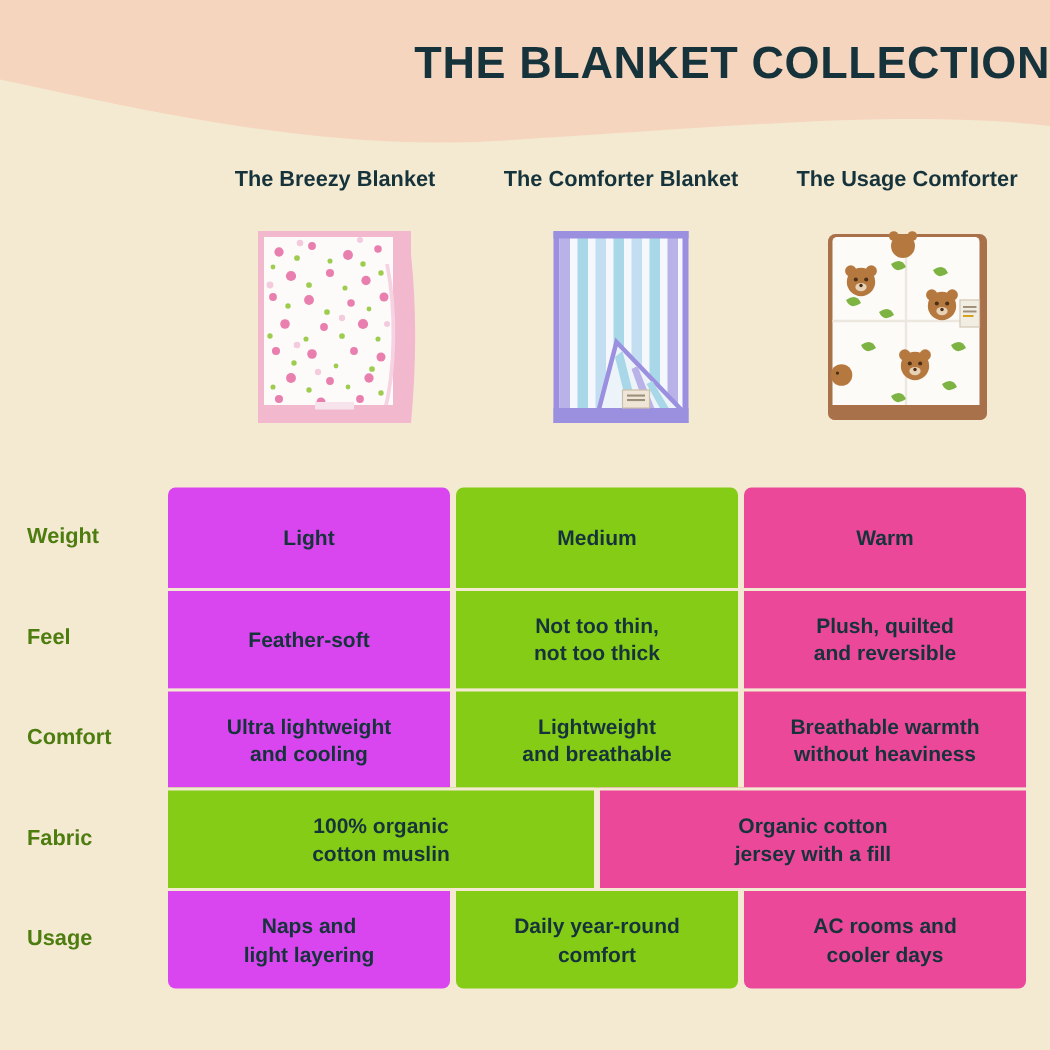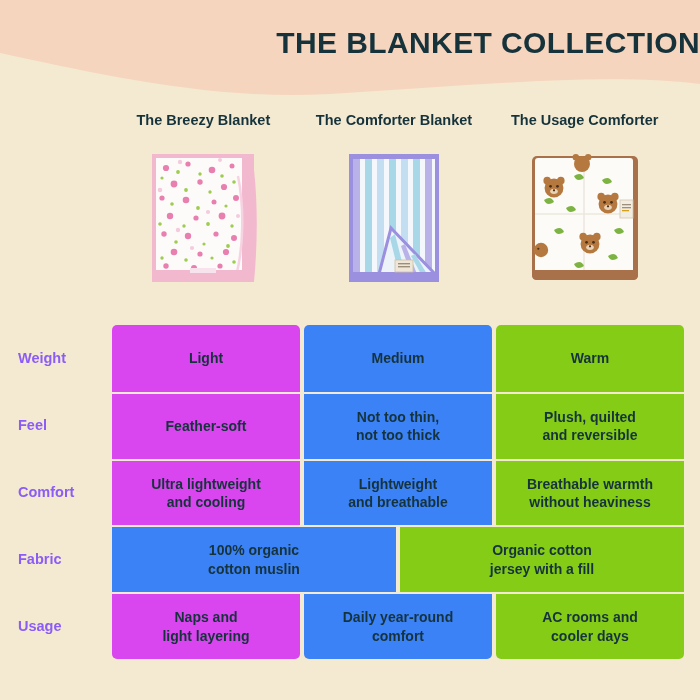--- a/index.html
+++ b/index.html
@@ -37,21 +37,21 @@
     font-weight: bold;
     letter-spacing: 0.4px;
     color: #16333C;
     font-family: "Liberation Sans", sans-serif;
   }
 
   
   #products {
     position: absolute;
     top: 112px;
-    left: 108px;
+    left: 128px;
     width: 572px;
     height: 205px;
     display: flex;
     z-index: 2;
   }
   .product-col {
     flex: 1 1 0;
     display: flex;
     flex-direction: column;
     align-items: center;
@@ -89,21 +89,21 @@
     align-items: stretch;
   }
   .row-label {
     width: 112px;
     flex: 0 0 112px;
     display: flex;
     align-items: center;
     padding-left: 18px;
     font-size: 14.5px;
     font-weight: bold;
-    color: #8b5cf6;
+    color: #4d7c0f;
     background: #F4EAD2;
   }
   .cells {
     flex: 1 1 auto;
     display: flex;
     gap: 4px;
     padding-right: 16px;
   }
   .cell {
     flex: 1 1 0;
@@ -111,22 +111,22 @@
     align-items: center;
     justify-content: center;
     text-align: center;
     font-size: 14px;
     font-weight: bold;
     line-height: 1.32;
     color: #16333C;
     padding: 4px 8px;
   }
   .cell.c0 { background: #d946ef; }
-  .cell.c1 { background: #3b82f6; }
-  .cell.c2 { background: #84cc16; }
+  .cell.c1 { background: #84cc16; }
+  .cell.c2 { background: #ec4899; }
 
   
   .table-row + .table-row .cell { border-top: 2px solid #F4EAD2; }
 
   
   .table-row:first-child .cell.c0 { border-top-left-radius: 5px; }
   .table-row:first-child .cell.c1 { border-top-left-radius: 5px; }
   .table-row:first-child .cell.c2 { border-top-left-radius: 5px; }
   .table-row:first-child .cell { border-top-left-radius: 5px; border-top-right-radius: 5px; }
   .table-row:last-child .cell { border-bottom-left-radius: 5px; border-bottom-right-radius: 5px; }

